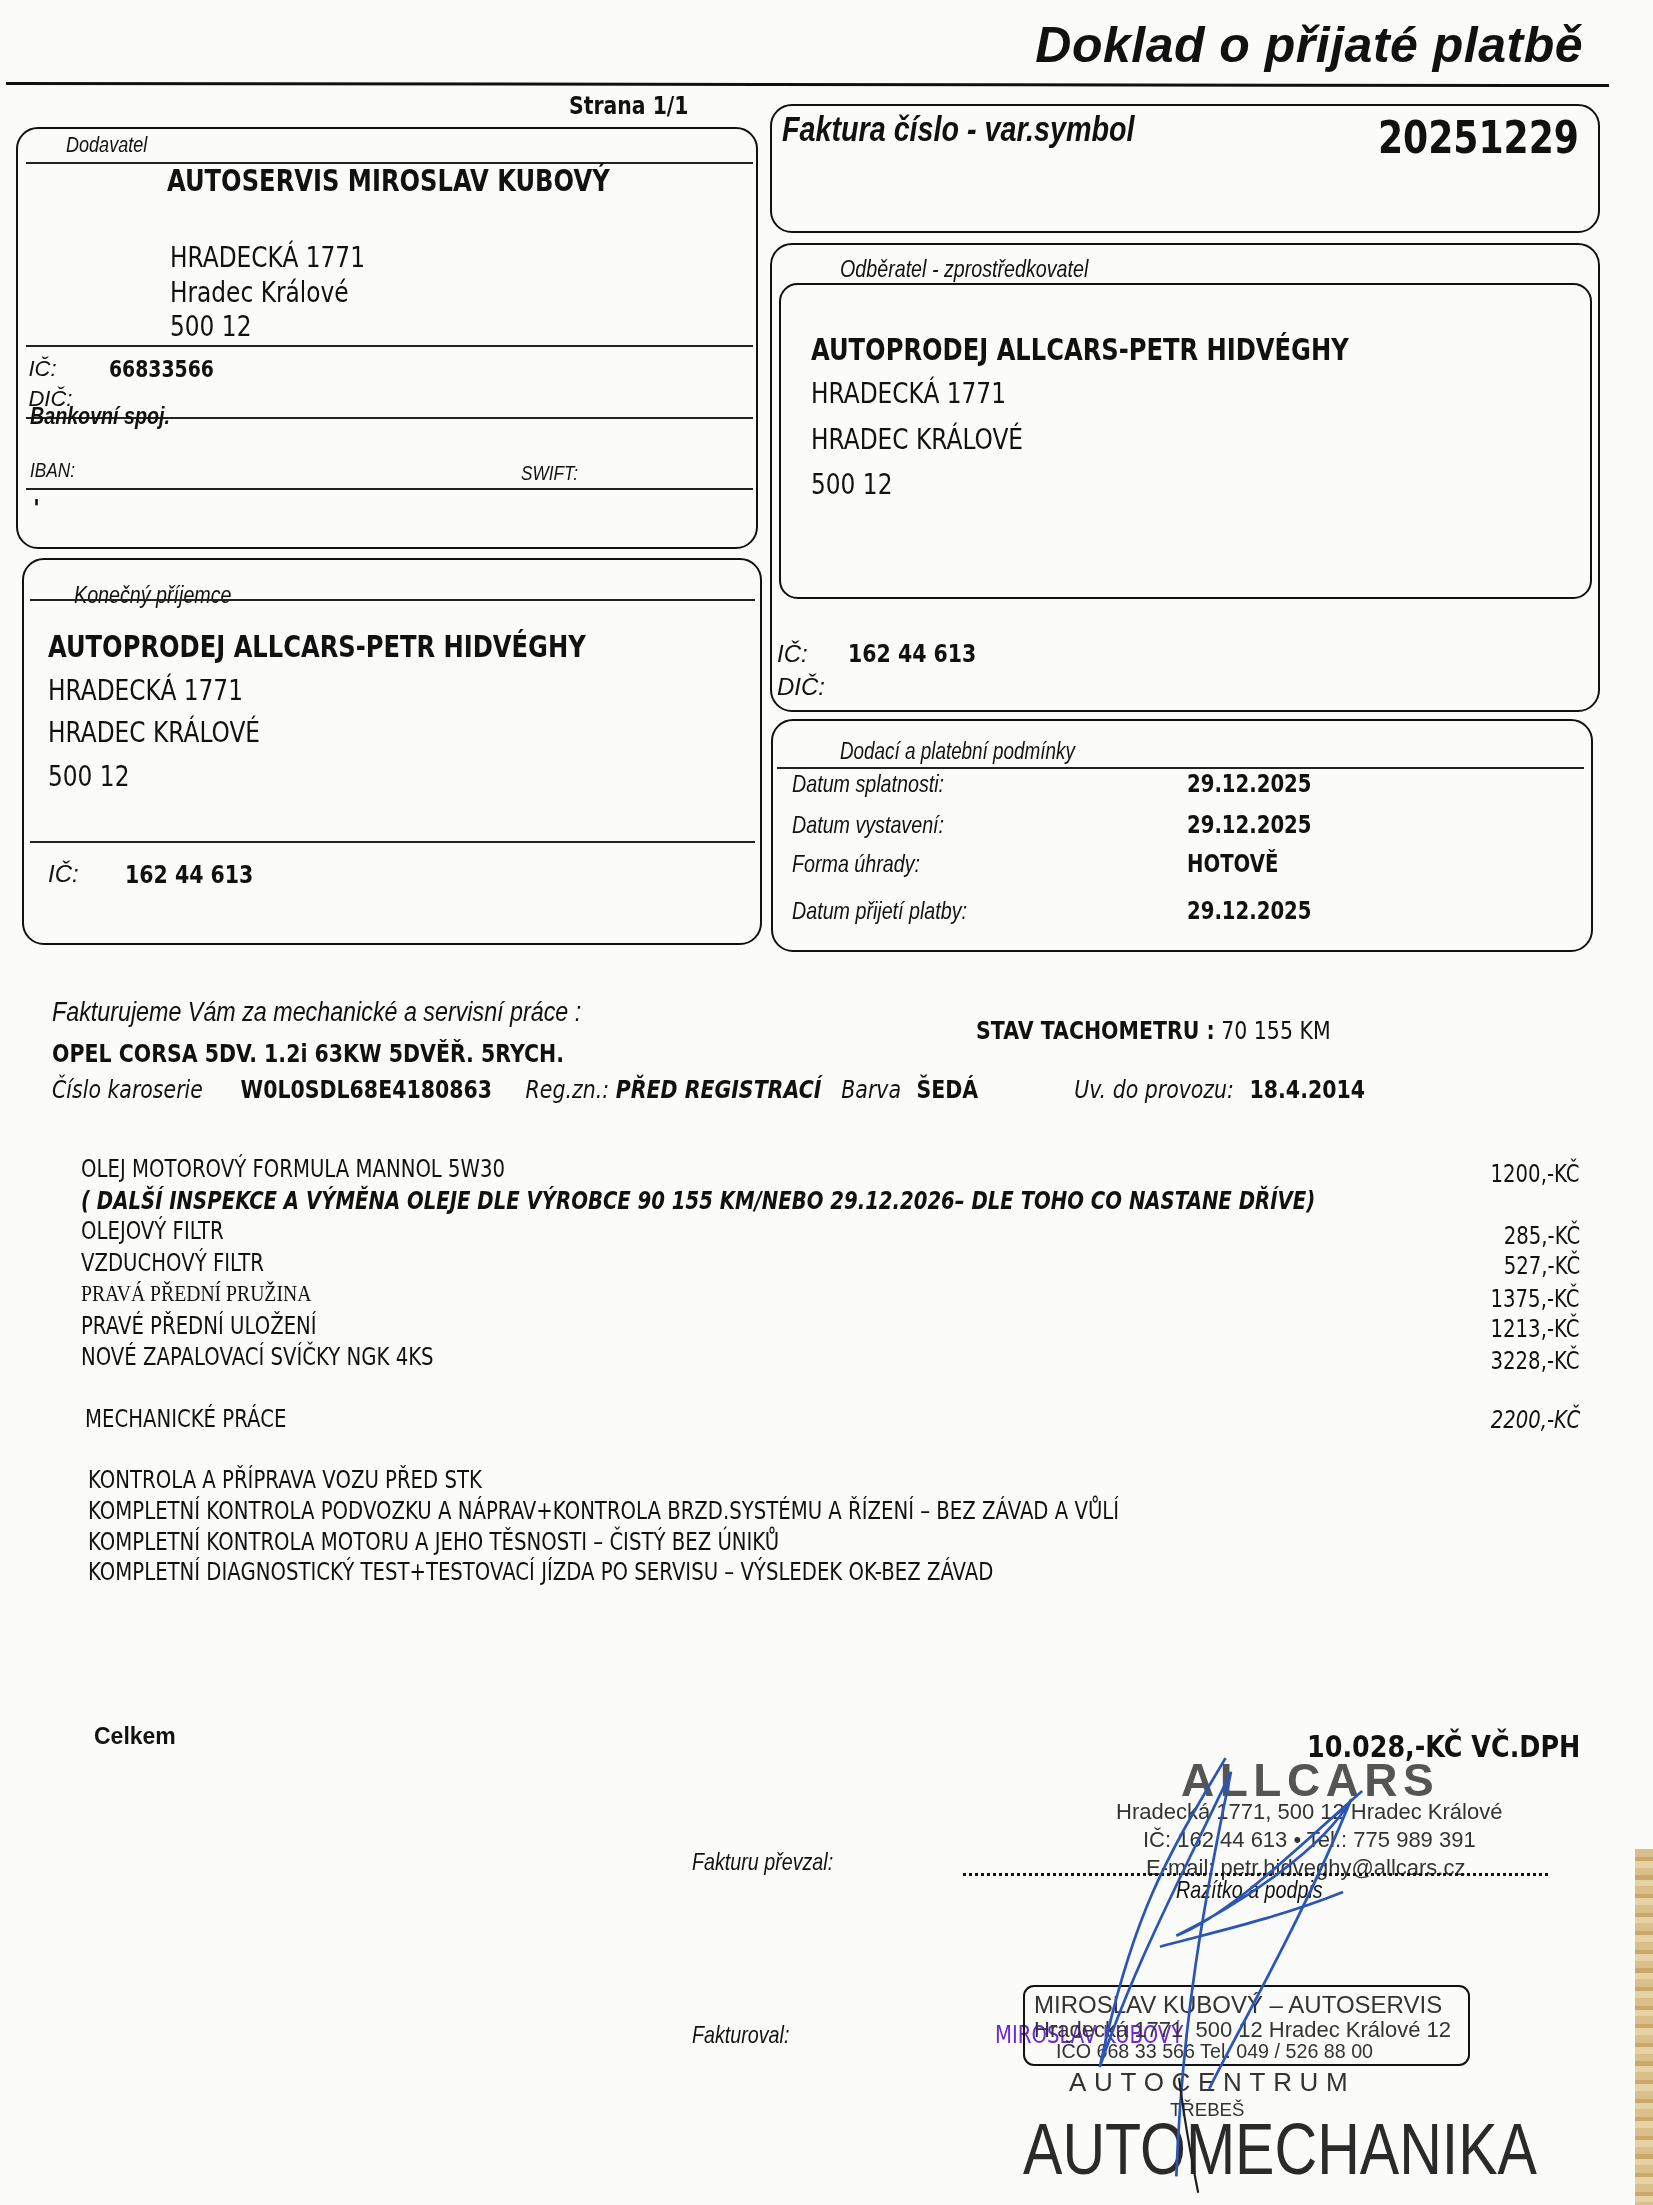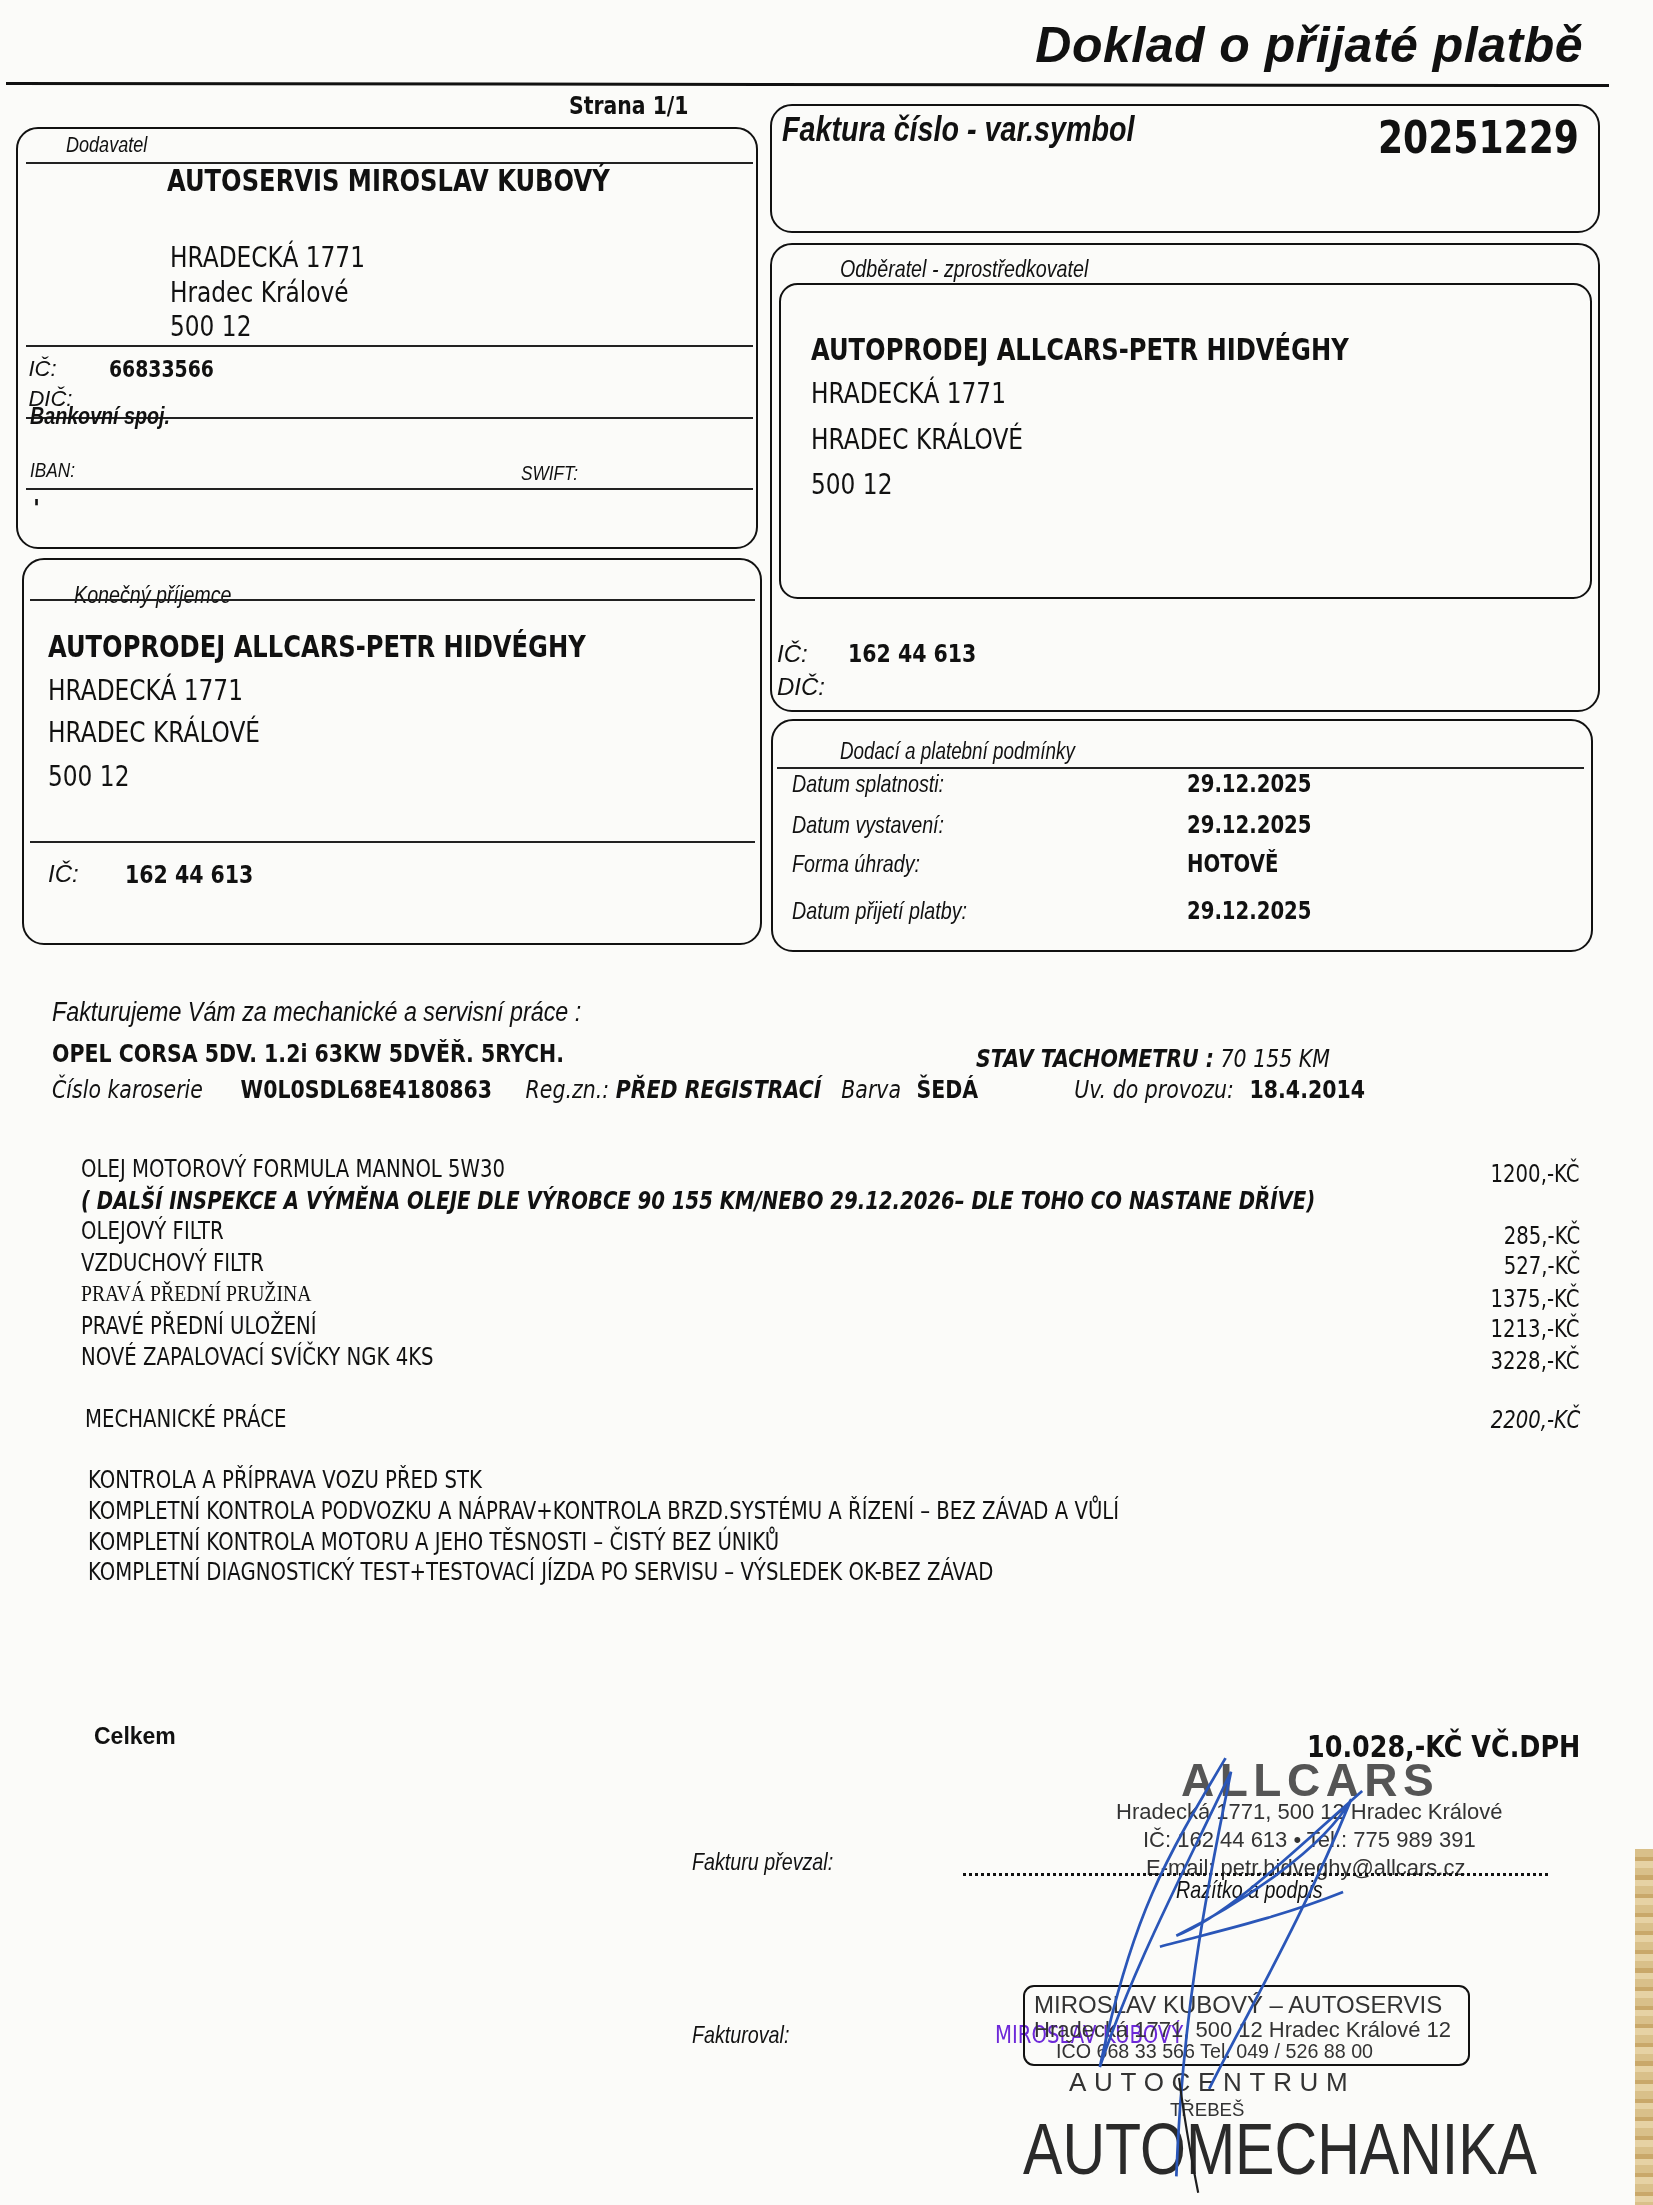--- a/index.html
+++ b/index.html
@@ -83,21 +83,21 @@
   <div class="abs lbl-it" style="left:792px;top:811px;font-size:24px;"><span class="cond">Datum vystavení:</span></div>
   <div class="abs val-bold" style="left:1187px;top:811px;font-size:24px;"><span class="cond">29.12.2025</span></div>
   <div class="abs lbl-it" style="left:792px;top:850px;font-size:24px;"><span class="cond">Forma úhrady:</span></div>
   <div class="abs val-bold" style="left:1187px;top:850px;font-size:24px;"><span class="cond">HOTOVĚ</span></div>
   <div class="abs lbl-it" style="left:792px;top:897px;font-size:24px;"><span class="cond">Datum přijetí platby:</span></div>
   <div class="abs val-bold" style="left:1187px;top:897px;font-size:24px;"><span class="cond">29.12.2025</span></div>
 </div>
 
 <div class="abs lbl-it" style="left:52px;top:995px;font-size:28.4px;"><span class="cond">Fakturujeme Vám za mechanické a servisní práce :</span></div>
 <div class="abs val-bold" style="left:52px;top:1039px;font-size:25px;"><span class="cond">OPEL CORSA 5DV. 1.2i 63KW 5DVĚŘ. 5RYCH.</span></div>
-<div class="abs" style="left:976px;top:1044px;font-size:25px;font-style:italic;">
+<div class="abs" style="left:976px;top:1016px;font-size:25px;">
   <span class="cond"><b>STAV TACHOMETRU :</b> <span>70 155 KM</span></span>
 </div>
 <div class="abs" style="left:52px;top:1075px;font-size:25px;white-space:nowrap;">
   <span class="cond">
     <i>Číslo karoserie</i>
     <b style="margin-left:38px;">W0L0SDL68E4180863</b>
     <i style="margin-left:33px;">Reg.zn.:</i>
     <b style="font-style:italic;">PŘED REGISTRACÍ</b>
     <i style="margin-left:16.4px;">Barva</i>
     <b style="margin-left:11px;">ŠEDÁ</b>

